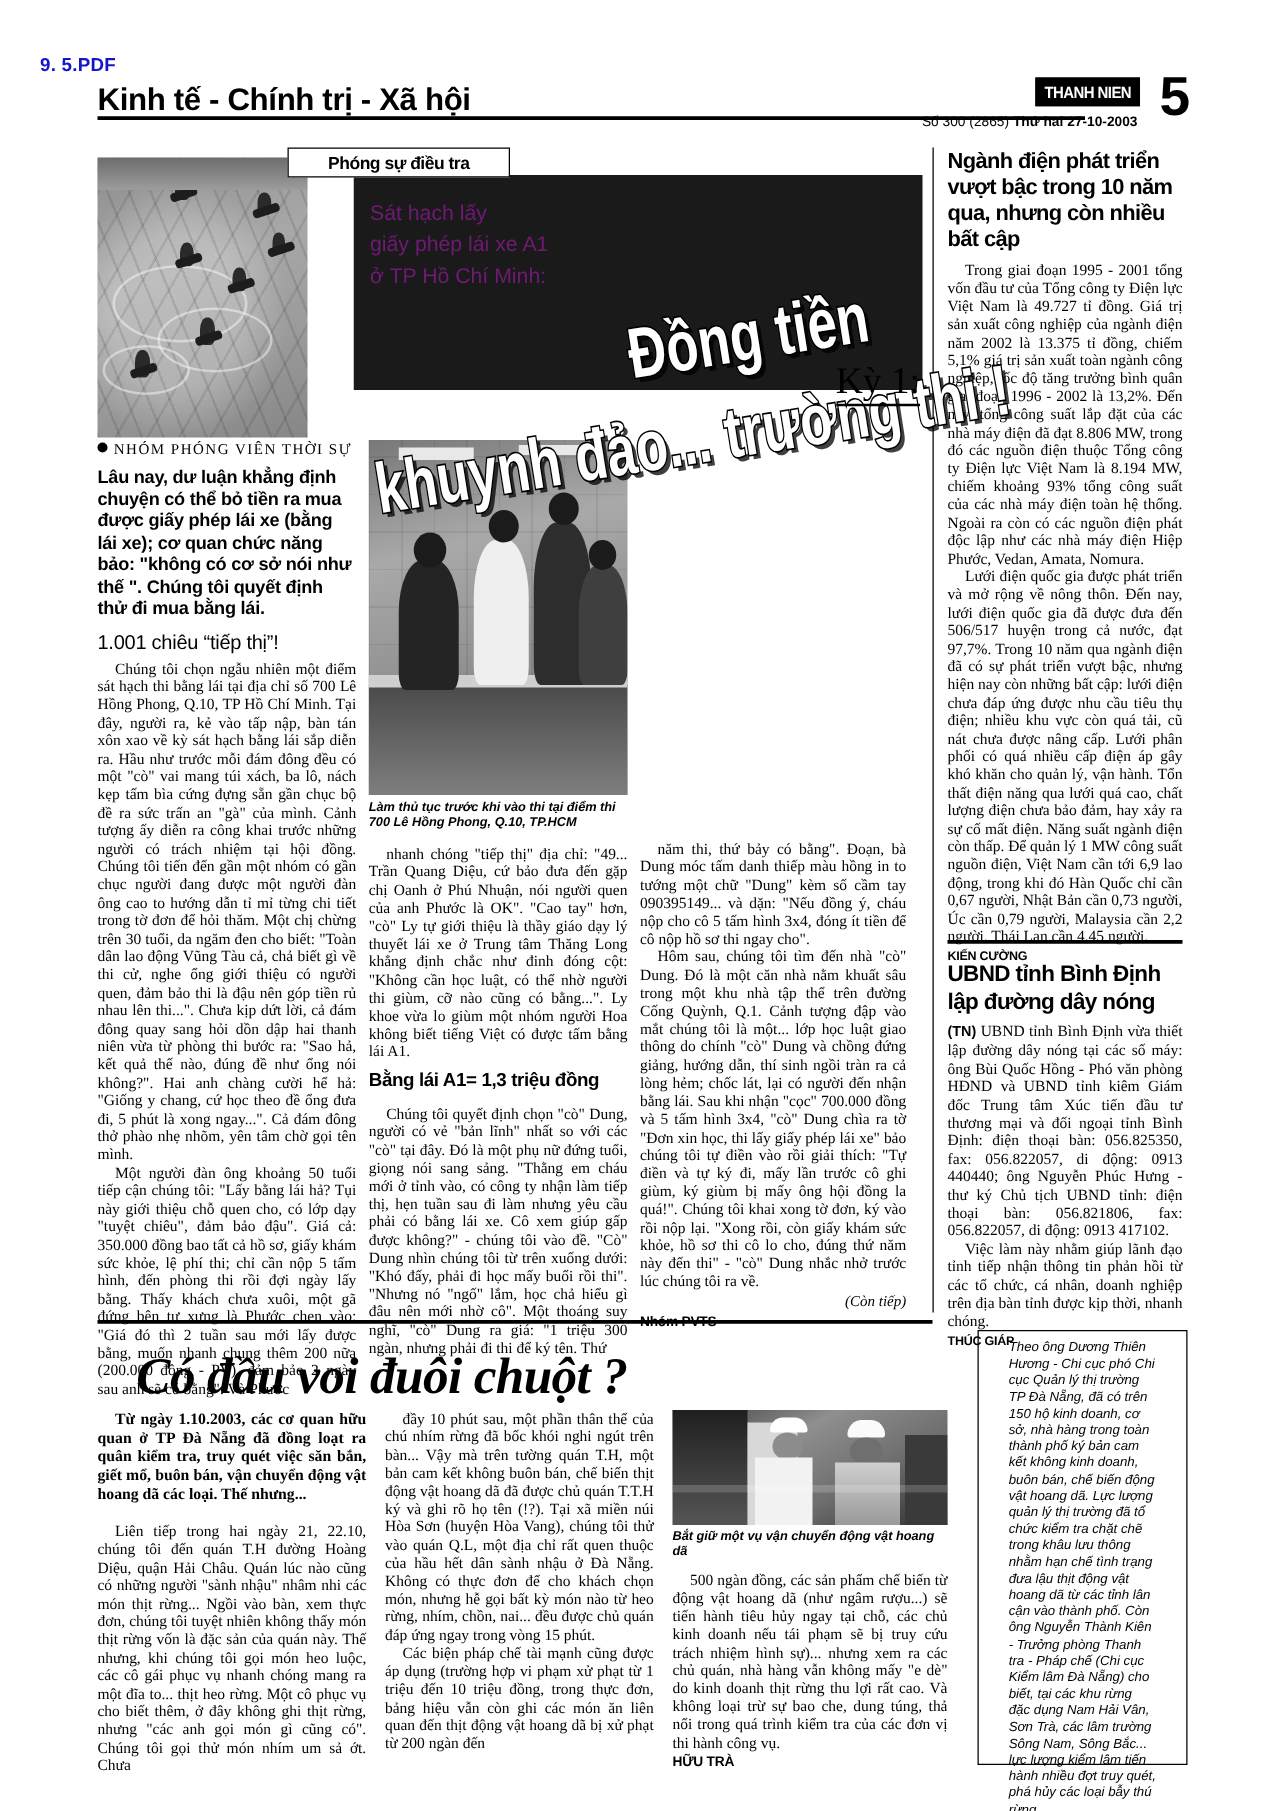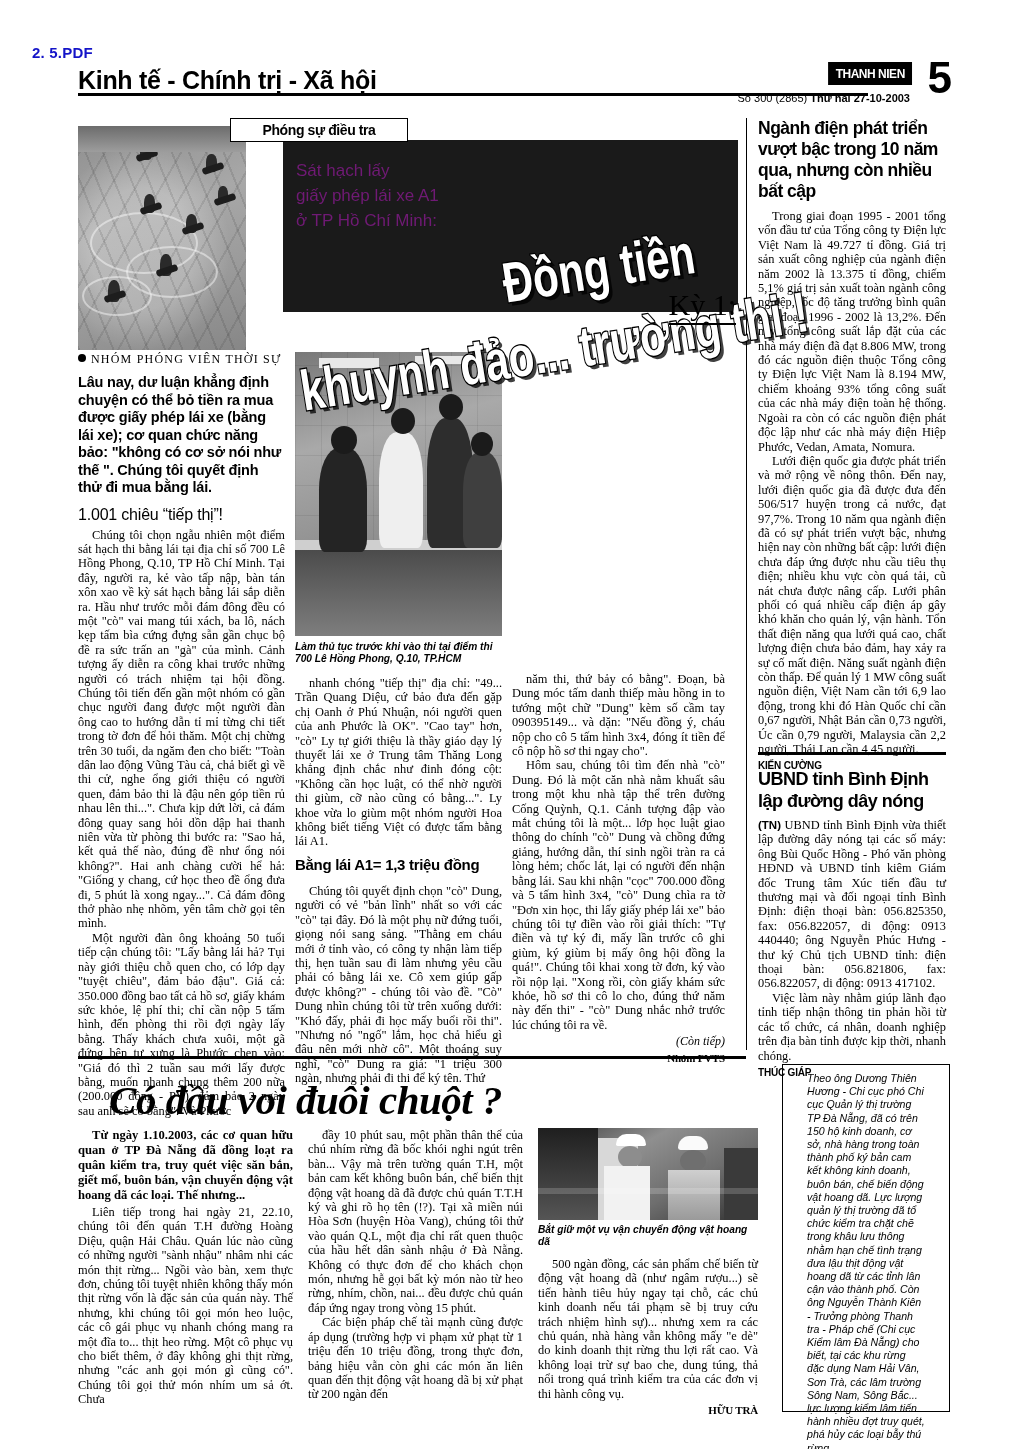--- a/index.html
+++ b/index.html
@@ -191,22 +191,22 @@
   #col2 .col-body{ margin-top:11px; }
   #col2 .subhead-b{ margin:7px 0 4px; }
 
   
   #col3{ position:absolute; left:512px; top:672px; width:213px; }
   .endnote{
     font-family:"Liberation Serif", serif;
     font-style:italic; font-size:12px; text-align:right; margin-top:2px;
   }
   .signoff{
-    font-family:Liberation Serif, serif;
-    font-weight:bold; font-size:11px; text-align:right; margin-top:3px;
+    font-family:Liberation Sans, sans-serif;
+    font-weight:bold; font-size:11px; text-align:left; margin-top:3px;
     letter-spacing:-.2px;
   }
 
   
   #rcol{ position:absolute; left:758px; top:118px; width:188px; }
   .r-head{
     font-family:"Liberation Sans", sans-serif;
     font-weight:bold; font-size:17.5px; line-height:21px;
     letter-spacing:-.5px;
   }
@@ -262,21 +262,21 @@
     font-family:"Liberation Sans", sans-serif;
     font-style:italic; font-size:10.6px; line-height:13.2px; text-align:left;
   }
   .sb-text p{ margin:0; }
 </style>
 </head>
 <body>
 
 <div class="page">
 
-  <div class="pdf-marker">2. 5.PDF</div>
+  <div class="pdf-marker">9. 5.PDF</div>
 
   <div class="masthead">
     <div class="mast-section">Kinh tế - Chính trị - Xã hội</div>
     <div class="mast-rule"></div>
     <div class="mast-logo">THANH NIEN</div>
     <div class="mast-pageno">5</div>
     <div class="mast-issue">
       <span>Số 300 (2865)</span>
       <b>Thứ hai 27-10-2003</b>
     </div>
@@ -385,21 +385,21 @@
   <div id="bottom">
     <div style="position:relative; height:58px;">
       <div class="b-title" style="position:absolute; left:0; top:0; width:455px; text-align:center;">Có đầu voi đuôi chuột ?</div>
     </div>
 
     <div class="bcols" style="height:340px;">
       <div id="bcolA">
         <div class="b-lede">
           <p>Từ ngày 1.10.2003, các cơ quan hữu quan ở TP Đà Nẵng đã đồng loạt ra quân kiểm tra, truy quét việc săn bắn, giết mổ, buôn bán, vận chuyển động vật hoang dã các loại. Thế nhưng...</p>
         </div>
-        <div class="col-body" style="margin-top:2px;">
+        <div class="col-body" style="margin-top:15px;">
           <p>Liên tiếp trong hai ngày 21, 22.10, chúng tôi đến quán T.H đường Hoàng Diệu, quận Hải Châu. Quán lúc nào cũng có những người "sành nhậu" nhâm nhi các món thịt rừng... Ngồi vào bàn, xem thực đơn, chúng tôi tuyệt nhiên không thấy món thịt rừng vốn là đặc sản của quán này. Thế nhưng, khi chúng tôi gọi món heo luộc, các cô gái phục vụ nhanh chóng mang ra một đĩa to... thịt heo rừng. Một cô phục vụ cho biết thêm, ở đây không ghi thịt rừng, nhưng "các anh gọi món gì cũng có". Chúng tôi gọi thử món nhím um sả ớt. Chưa</p>
         </div>
       </div>
 
       <div id="bcolB">
         <div class="col-body">
           <p>đầy 10 phút sau, một phần thân thể của chú nhím rừng đã bốc khói nghi ngút trên bàn... Vậy mà trên tường quán T.H, một bản cam kết không buôn bán, chế biến thịt động vật hoang dã đã được chủ quán T.T.H ký và ghi rõ họ tên (!?). Tại xã miền núi Hòa Sơn (huyện Hòa Vang), chúng tôi thử vào quán Q.L, một địa chỉ rất quen thuộc của hầu hết dân sành nhậu ở Đà Nẵng. Không có thực đơn để cho khách chọn món, nhưng hễ gọi bất kỳ món nào từ heo rừng, nhím, chồn, nai... đều được chủ quán đáp ứng ngay trong vòng 15 phút.</p>
           <p>Các biện pháp chế tài mạnh cũng được áp dụng (trường hợp vi phạm xử phạt từ 1 triệu đến 10 triệu đồng, trong thực đơn, bảng hiệu vẫn còn ghi các món ăn liên quan đến thịt động vật hoang dã bị xử phạt từ 200 ngàn đến</p>
         </div>
       </div>

